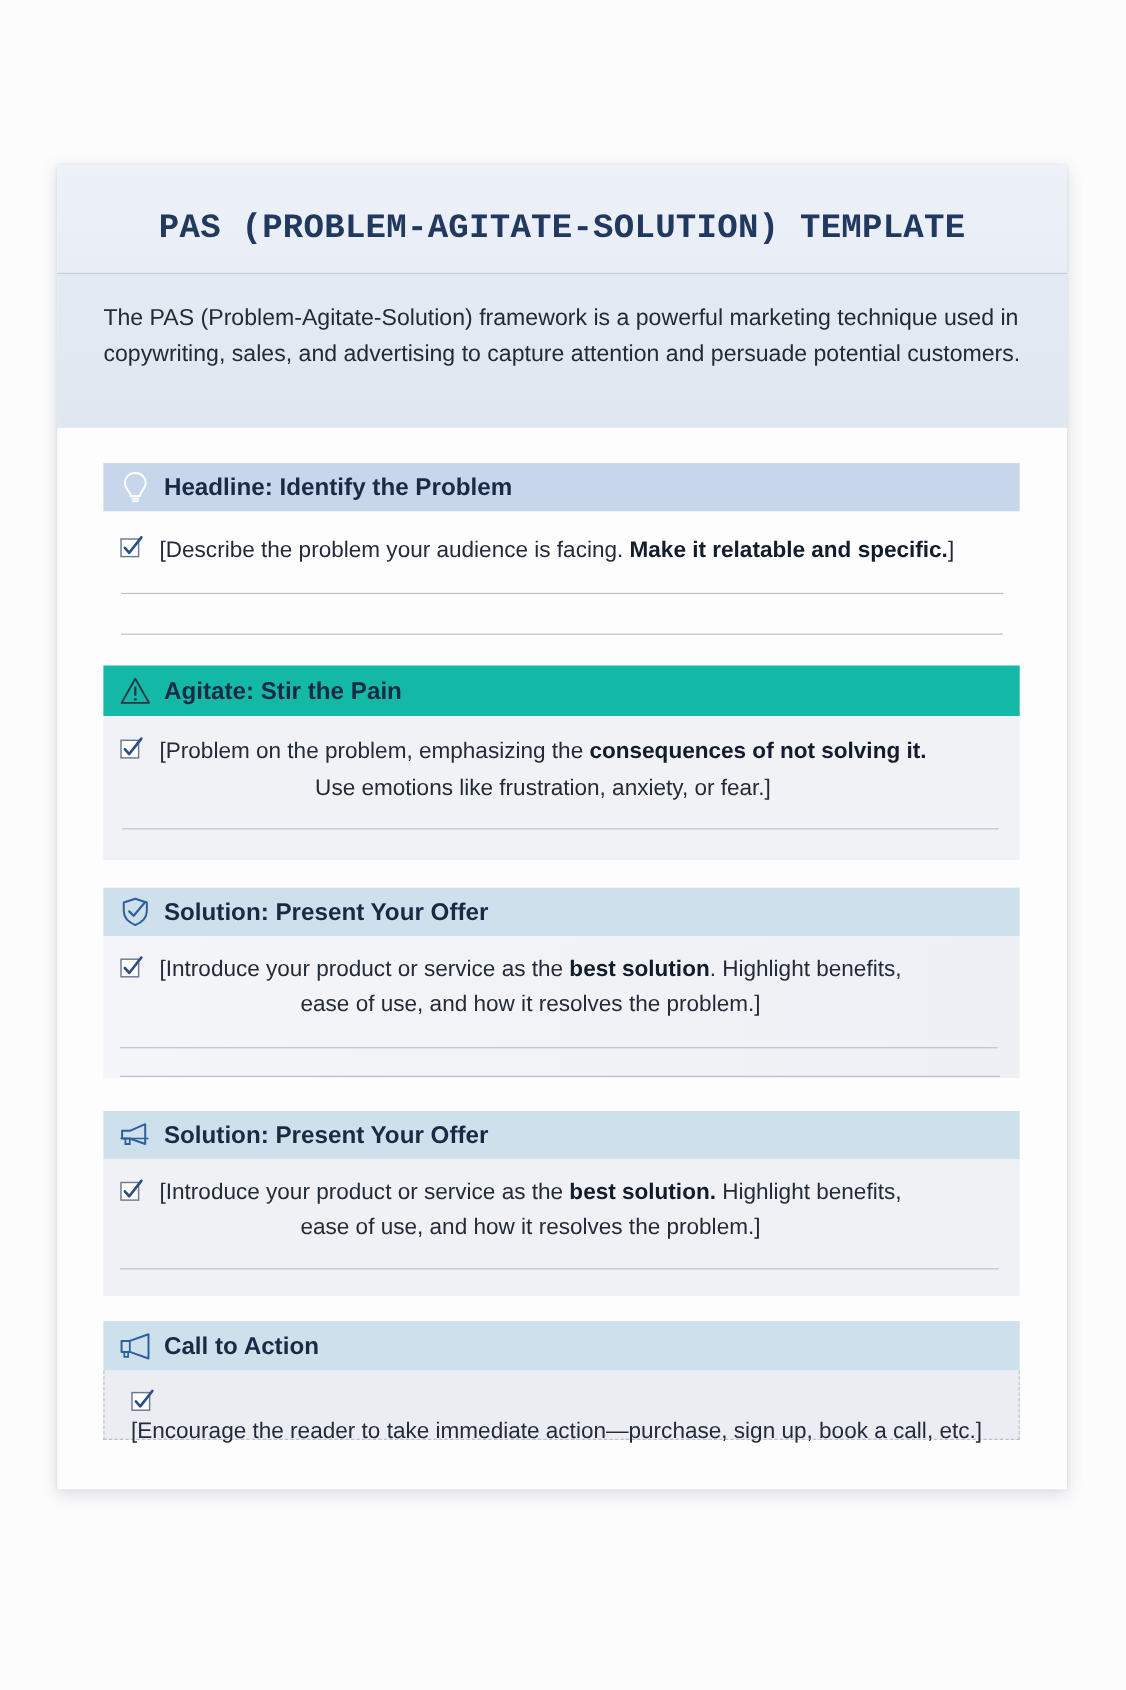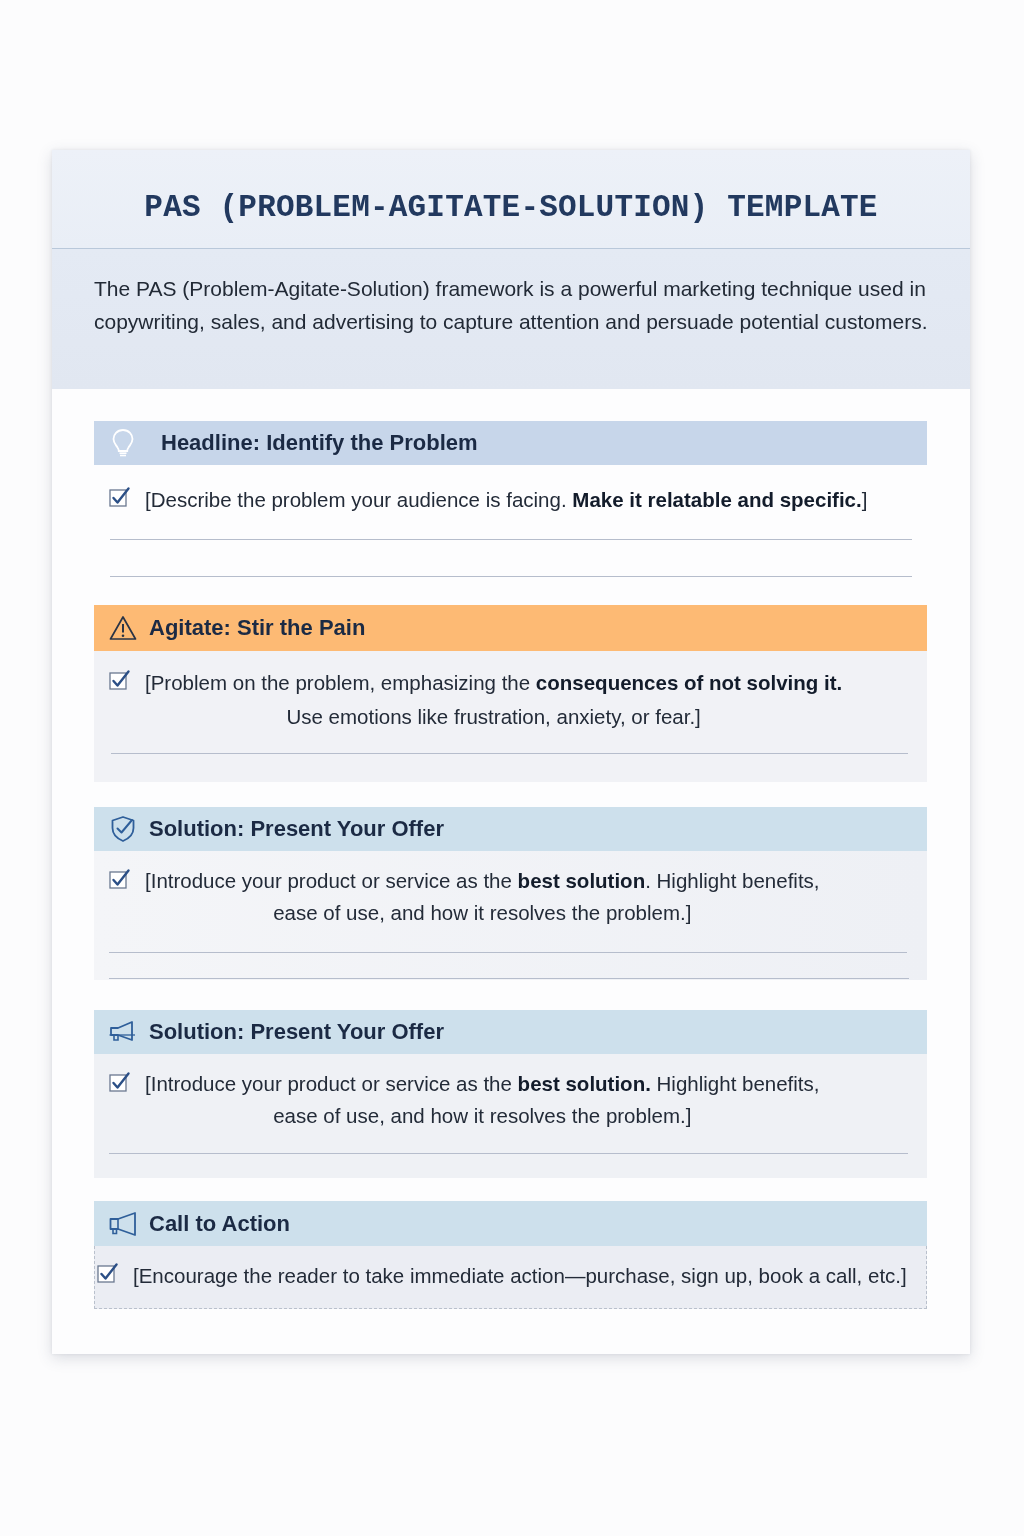--- a/index.html
+++ b/index.html
@@ -117,21 +117,21 @@
 
   <div class="title-bar">
     <h1>PAS (PROBLEM-AGITATE-SOLUTION) TEMPLATE</h1>
   </div>
 
   <div class="intro">
     <p>The PAS (Problem-Agitate-Solution) framework is a powerful marketing technique used in copywriting, sales, and advertising to capture attention and persuade potential customers.</p>
   </div>
 
   <div class="section" style="top:271px;">
-    <div class="section-header" style="background:#c7d6ea;gap:12px;">
+    <div class="section-header" style="background:#c7d6ea;">
       <span class="icon">
         <svg width="26" height="30" viewBox="0 0 26 30">
           <path d="M13 2 C7 2 3.5 6.5 3.5 11 C3.5 15 6 17 7.5 19.5 C8.5 21 8.8 22 8.8 23 L17.2 23 C17.2 22 17.5 21 18.5 19.5 C20 17 22.5 15 22.5 11 C22.5 6.5 19 2 13 2 Z" fill="none" stroke="#ffffff" stroke-width="1.8"></path>
           <line x1="9.5" y1="25.2" x2="16.5" y2="25.2" stroke="#ffffff" stroke-width="1.6"></line>
           <line x1="10" y1="27.5" x2="16" y2="27.5" stroke="#ffffff" stroke-width="1.6"></line>
         </svg>
       </span>
       <span class="label">Headline: Identify the Problem</span>
     </div>
     <div class="section-body" style="height:140px; background:#fdfdfe;">
@@ -143,21 +143,21 @@
           </svg>
         </span>
         <span class="item-text"><span>[Describe the problem your audience is facing. </span><b>Make it relatable and specific.</b><span>]</span></span>
       </div>
       <div class="rule" style="left:16px; width:802px; top:74px;"></div>
       <div class="rule" style="left:16px; width:802px; top:111px;"></div>
     </div>
   </div>
 
   <div class="section" style="top:455px;">
-    <div class="section-header" style="background:#fdba74; height:46px;">
+    <div class="section-header" style="background:#14b8a6; height:46px;">
       <span class="icon">
         <svg width="28" height="26" viewBox="0 0 28 26">
           <path d="M14 2 L26.5 24 L1.5 24 Z" fill="none" stroke="#2a3446" stroke-width="1.7" stroke-linejoin="round"></path>
           <line x1="14" y1="9" x2="14" y2="17.5" stroke="#2a3446" stroke-width="2"></line>
           <circle cx="14" cy="20.8" r="1.3" fill="#2a3446"></circle>
         </svg>
       </span>
       <span class="label">Agitate: Stir the Pain</span>
     </div>
     <div class="section-body" style="height:131px; background:#f1f2f6;">
@@ -229,21 +229,21 @@
       <span class="icon">
         <svg width="30" height="26" viewBox="0 0 30 26">
           <path d="M2.5 8 L10 8 L27 2 L27 24 L10 18 L2.5 18 Z" fill="none" stroke="#2f5f9a" stroke-width="1.8" stroke-linejoin="round"></path>
           <line x1="10" y1="8" x2="10" y2="18" stroke="#2f5f9a" stroke-width="1.6"></line>
           <path d="M5 18 L5 22.5 L8.5 22.5 L8.5 18" fill="none" stroke="#2f5f9a" stroke-width="1.6"></path>
         </svg>
       </span>
       <span class="label">Call to Action</span>
     </div>
     <div class="section-body" style="height:63px; background:#ebedf3; border:1px dashed #b9c0cc; border-top:none;">
-      <div class="item" style="top:13px; left:2px;">
+      <div class="item" style="top:13px; left:24px;flex-direction:column;">
         <span class="checkbox">
           <svg width="22" height="22" viewBox="0 0 22 22">
             <rect x="1" y="4" width="16" height="16" fill="#ffffff" stroke="#6a7890" stroke-width="1.3"></rect>
             <path d="M4.5 12 L8.5 16.5 L19.5 2.5" fill="none" stroke="#2b4f86" stroke-width="2.4" stroke-linecap="round" stroke-linejoin="round"></path>
           </svg>
         </span>
         <span class="item-text" style="white-space:nowrap;"><span>[Encourage the reader to take immediate action—purchase, sign up, book a call, etc.]</span></span>
       </div>
     </div>
   </div>

